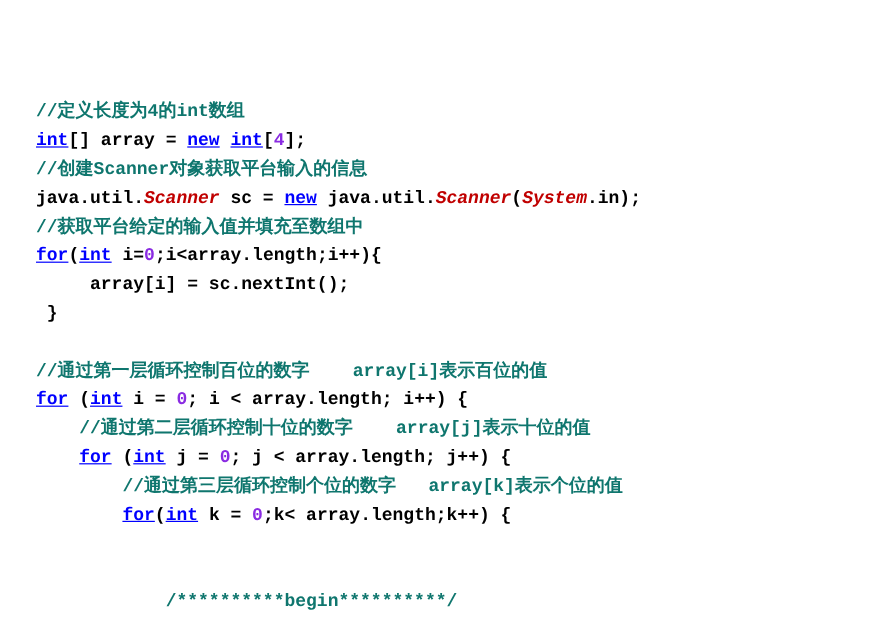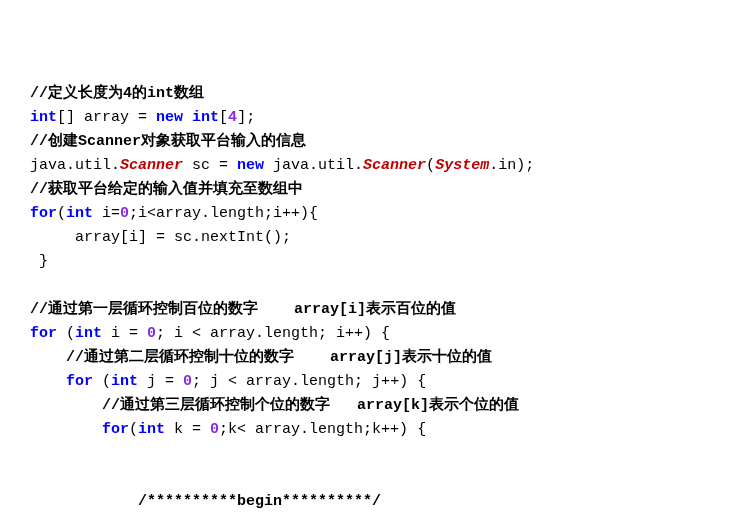--- a/index.html
+++ b/index.html
@@ -5,25 +5,25 @@
   body {
     margin: 0;
     padding: 10px 30px;
     background: #fff;
     font-family: Consolas, "Courier New", monospace;
     font-size: 15px;
     line-height: 1.6;
     white-space: pre;
     color: #000;
   }
-  .cmt { color: #000000; font-weight: bold; }
-  .kw  { color: #0000ff; font-weight: bold; }
+  .cmt { color: #0f766e; font-weight: bold; }
+  .kw  { color: #0000ff; font-weight: bold; text-decoration: underline; }
   .num { color: #8a2be2; font-weight: bold; }
   .cls { color: #c00000; font-weight: bold; font-style: italic; }
-  .txt { color: #000; font-weight: normal; }
+  .txt { color: #000; font-weight: bold; }
 </style>
 </head>
 <body>
 
 
 <div id="code"><div><span class="cmt">//定义长度为4的int数组</span></div><div><span class="kw">int</span><span class="txt">[] array = </span><span class="kw">new</span><span class="txt"> </span><span class="kw">int</span><span class="txt">[</span><span class="num">4</span><span class="txt">];</span></div><div><span class="cmt">//创建Scanner对象获取平台输入的信息</span></div><div><span class="txt">java.util.</span><span class="cls">Scanner</span><span class="txt"> sc = </span><span class="kw">new</span><span class="txt"> java.util.</span><span class="cls">Scanner</span><span class="txt">(</span><span class="cls">System</span><span class="txt">.in);</span></div><div><span class="cmt">//获取平台给定的输入值并填充至数组中</span></div><div><span class="kw">for</span><span class="txt">(</span><span class="kw">int</span><span class="txt"> i=</span><span class="num">0</span><span class="txt">;i&lt;array.length;i++){</span></div><div><span class="txt">     array[i] = sc.nextInt();</span></div><div><span class="txt"> }</span></div><div>&nbsp;</div><div><span class="cmt">//通过第一层循环控制百位的数字    array[i]表示百位的值</span></div><div><span class="kw">for</span><span class="txt"> (</span><span class="kw">int</span><span class="txt"> i = </span><span class="num">0</span><span class="txt">; i &lt; array.length; i++) {</span></div><div><span class="txt">    </span><span class="cmt">//通过第二层循环控制十位的数字    array[j]表示十位的值</span></div><div><span class="txt">    </span><span class="kw">for</span><span class="txt"> (</span><span class="kw">int</span><span class="txt"> j = </span><span class="num">0</span><span class="txt">; j &lt; array.length; j++) {</span></div><div><span class="txt">        </span><span class="cmt">//通过第三层循环控制个位的数字   array[k]表示个位的值</span></div><div><span class="txt">        </span><span class="kw">for</span><span class="txt">(</span><span class="kw">int</span><span class="txt"> k = </span><span class="num">0</span><span class="txt">;k&lt; array.length;k++) {</span></div><div>&nbsp;</div><div>&nbsp;</div><div><span class="txt">            </span><span class="cmt">/**********begin**********/</span></div><div>&nbsp;</div></div>
 
 
 
 </body></html>

